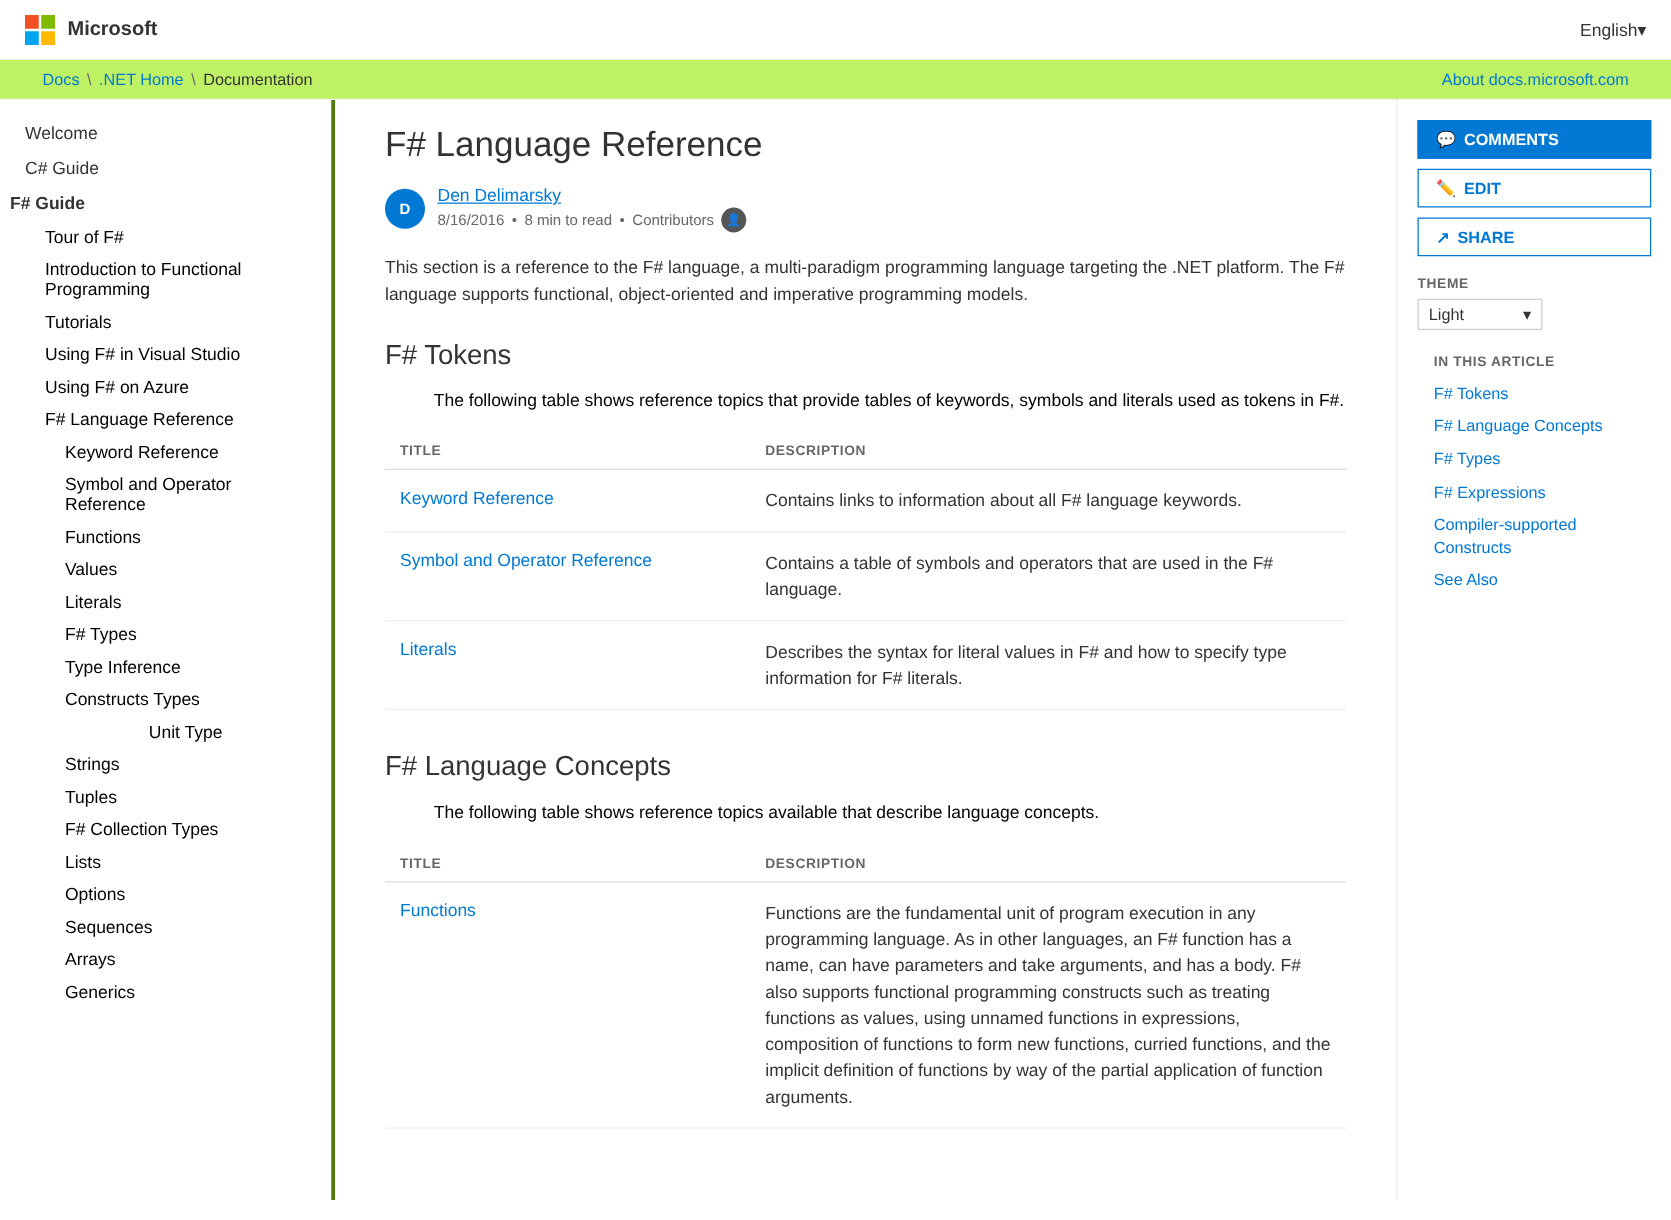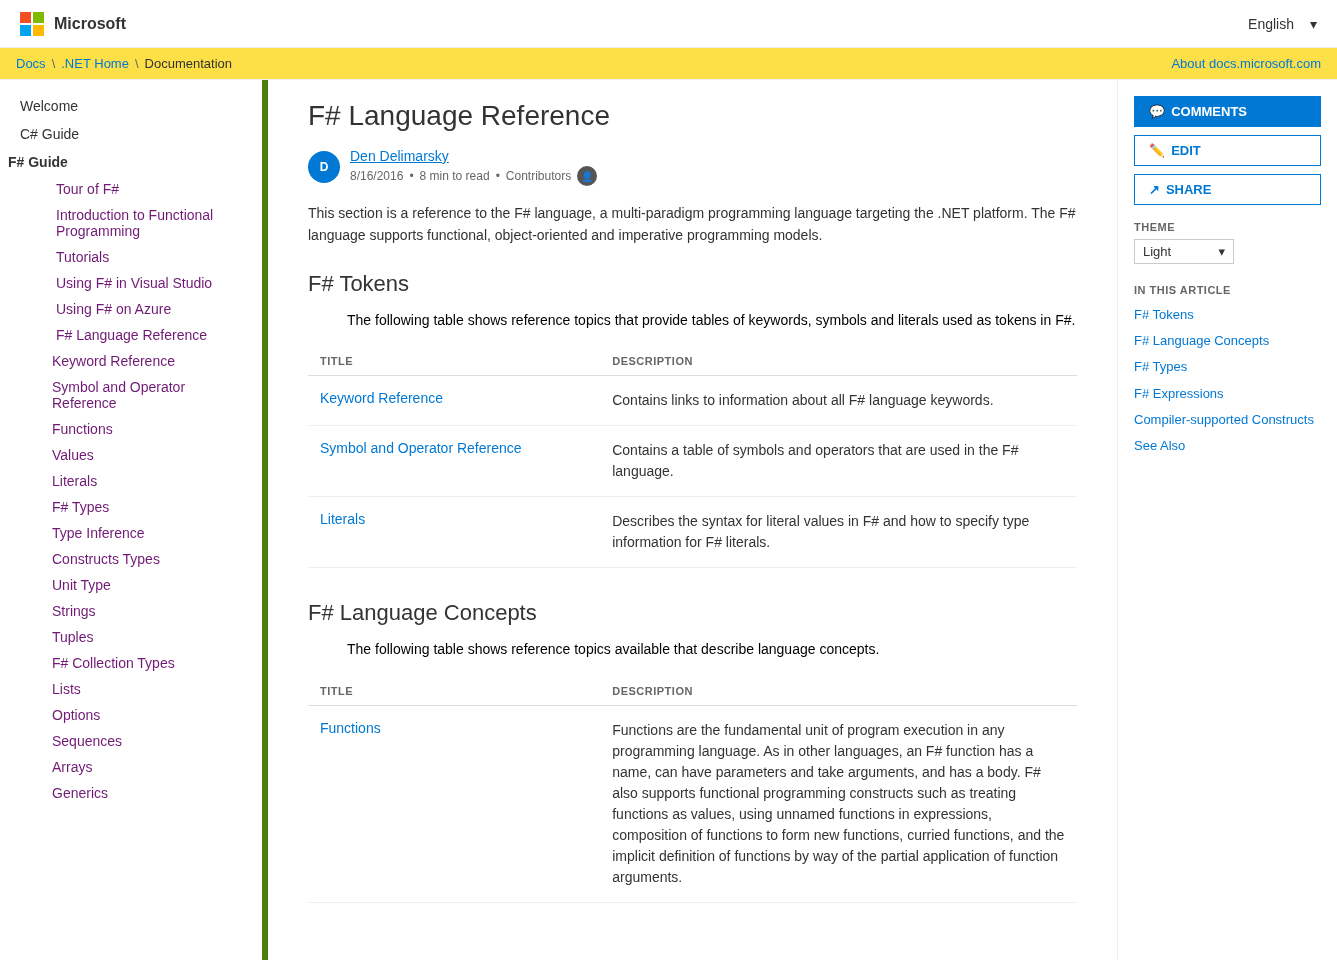--- a/index.html
+++ b/index.html
@@ -16,64 +16,64 @@
     }
     .top-bar-left { display: flex; align-items: center; gap: 10px; }
     .ms-logo { display: flex; gap: 2px; width: 24px; height: 24px; flex-wrap: wrap; }
     .ms-logo span { width: 11px; height: 11px; }
     .ms-logo .red { background: #f25022; }
     .ms-logo .green { background: #7fba00; }
     .ms-logo .blue { background: #00a4ef; }
     .ms-logo .yellow { background: #ffb900; }
     .ms-brand { font-size: 16px; font-weight: 600; color: #333; }
     .top-bar-right { font-size: 14px; color: #333; }
-    .top-bar-right .lang-link { display: flex; align-items: center; gap: 16px; }
+    .top-bar-right .lang-link { display: flex; align-items: center; gap: 0; }
 
     
     .breadcrumb-bar {
       display: flex;
       align-items: center;
       justify-content: space-between;
-      padding: 8px 16px;
+      padding: 8px 34px;
       border-bottom: 1px solid #eee;
-      background: #fde047;
+      background: #bef264;
     }
     .breadcrumb { display: flex; align-items: center; gap: 6px; font-size: 13px; }
     .breadcrumb a { color: #0078d4; text-decoration: none; }
     .breadcrumb .sep { color: #666; }
     .breadcrumb .current { color: #333; }
     .about-link { color: #0078d4; font-size: 13px; text-decoration: none; }
 
     
     .main-layout {
       display: flex;
       min-height: calc(100vh - 96px);
     }
 
     
     .sidebar {
       width: 268px;
       min-width: 268px;
-      border-right: 6px solid #4d7c0f;
+      border-right: 3px solid #4d7c0f;
       padding: 12px 0;
       overflow-y: auto;
     }
     .sidebar-item {
       display: block;
       padding: 6px 20px;
       font-size: 14px;
       color: #333;
       text-decoration: none;
       cursor: pointer;
     }
     .sidebar-subitem {
       display: block;
-      padding: 5px 20px 5px 56px;
+      padding: 5px 20px 5px 36px;
       font-size: 14px;
-      color: #701a75;
+      color: #000000;
       text-decoration: none;
       cursor: pointer;
     }
     .sidebar-section-header {
       padding: 6px 8px;
       font-size: 14px;
       font-weight: 700;
       color: #333;
     }
 
@@ -200,21 +200,21 @@
       align-items: center;
       border: 1px solid #ccc;
       padding: 4px 8px;
       font-size: 13px;
       cursor: pointer;
       gap: 0;
       width: 100px;
       justify-content: space-between;
     }
 
-    .in-article-section { margin-top: 20px; }
+    .in-article-section { margin-top: 20px; margin-left: 13px; }
     .in-article-label { font-size: 11px; font-weight: 600; color: #666; letter-spacing: 0.5px; text-transform: uppercase; margin-bottom: 10px; }
     .in-article-link {
       display: block;
       font-size: 13px;
       color: #0078d4;
       text-decoration: none;
       margin-bottom: 8px;
       line-height: 1.4;
     }
   </style>
@@ -263,21 +263,21 @@
     <a href="#" class="sidebar-subitem">Using F# on Azure</a>
     <a href="#" class="sidebar-subitem selected">F# Language Reference</a>
     <a href="#" class="sidebar-subitem" style="padding-left: 52px;">Keyword Reference</a>
     <a href="#" class="sidebar-subitem" style="padding-left: 52px;">Symbol and Operator Reference</a>
     <a href="#" class="sidebar-subitem" style="padding-left: 52px;">Functions</a>
     <a href="#" class="sidebar-subitem" style="padding-left: 52px;">Values</a>
     <a href="#" class="sidebar-subitem" style="padding-left: 52px;">Literals</a>
     <a href="#" class="sidebar-subitem" style="padding-left: 52px;">F# Types</a>
     <a href="#" class="sidebar-subitem" style="padding-left: 52px;">Type Inference</a>
     <a href="#" class="sidebar-subitem" style="padding-left: 52px;">Constructs Types</a>
-    <a href="#" class="sidebar-subitem" style="padding-left: 52px;">Unit Type</a>
+    <a href="#" class="sidebar-subitem" style="padding-left: 52px; text-align: center;">Unit Type</a>
     <a href="#" class="sidebar-subitem" style="padding-left: 52px;">Strings</a>
     <a href="#" class="sidebar-subitem" style="padding-left: 52px;">Tuples</a>
     <a href="#" class="sidebar-subitem" style="padding-left: 52px;">F# Collection Types</a>
     <a href="#" class="sidebar-subitem" style="padding-left: 52px;">Lists</a>
     <a href="#" class="sidebar-subitem" style="padding-left: 52px;">Options</a>
     <a href="#" class="sidebar-subitem" style="padding-left: 52px;">Sequences</a>
     <a href="#" class="sidebar-subitem" style="padding-left: 52px;">Arrays</a>
     <a href="#" class="sidebar-subitem" style="padding-left: 52px;">Generics</a>
   </nav>
 

